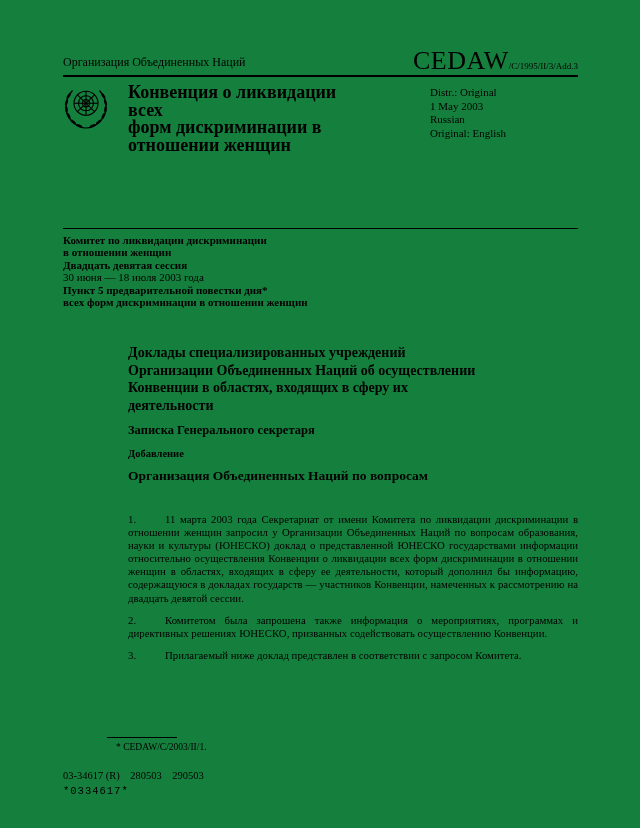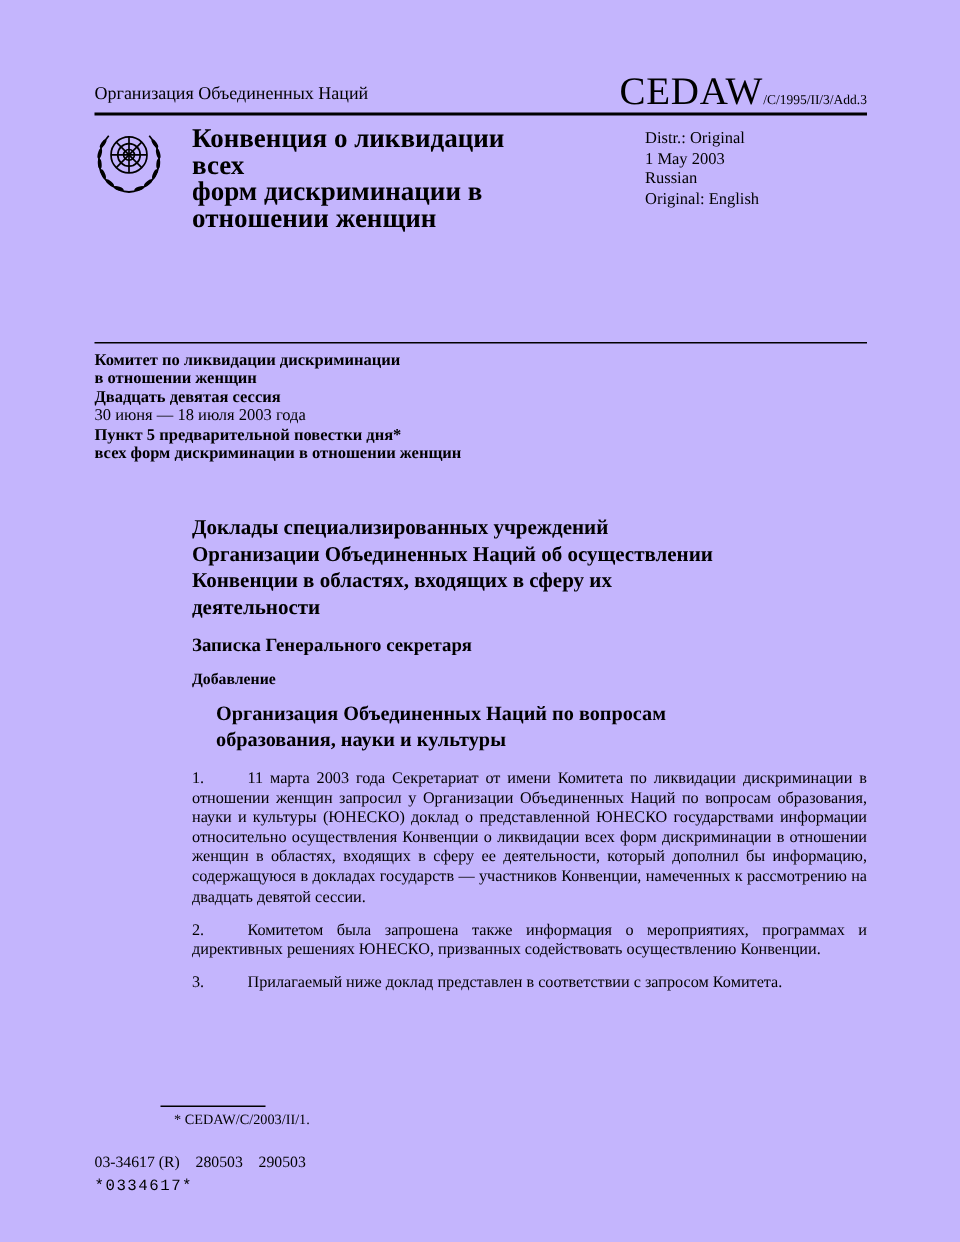--- a/index.html
+++ b/index.html
@@ -1,20 +1,20 @@
 <!DOCTYPE html>
 <html><head>
 <meta charset="utf-8">
 <style>
   * { margin:0; padding:0; box-sizing:border-box; }
   html, body { background:#ffffff; }
   .page {
     position:relative;
     width:640px; height:828px;
-    background:#c4b5fd;
+    background:#15803d;
     font-family:"Liberation Serif", serif;
     color:#000;
     overflow:hidden;
   }
   .abs { position:absolute; }
 
   
   .org-name { left:63px; top:55px; font-size:12px; }
   .doc-symbol { top:46px; right:62px; display:flex; align-items:baseline; }
   .doc-symbol .cedaw { font-size:26px; letter-spacing:0.5px; }
@@ -28,21 +28,21 @@
   .rule-mid { left:63px; top:228px; width:515px; height:1px; background:#000; }
 
   
   .committee { left:63px; top:234px; width:300px; font-size:11px; line-height:12.4px; }
   .committee .b { font-weight:bold; }
 
   
   .main-title { left:128px; top:344px; width:420px; font-size:14px; font-weight:bold; line-height:17.5px; }
   .subtitle { left:128px; top:423px; font-size:12.5px; font-weight:bold; }
   .addendum { left:128px; top:448px; font-size:10.5px; font-weight:bold; }
-  .section-title { left:128px; top:467px; width:400px; font-size:13.5px; font-weight:bold; line-height:17px;margin-left:16px; }
+  .section-title { left:128px; top:467px; width:400px; font-size:13.5px; font-weight:bold; line-height:17px; }
 
   .paragraphs { left:128px; top:513px; width:450px; font-size:10.8px; line-height:13.1px; text-align:justify; }
   .paragraphs p + p { margin-top:9px; }
   .pnum { display:inline-block; width:37px; }
 
   
   .footnote-rule { left:107px; top:737px; width:70px; height:1px; background:#000; }
   .footnote { left:116px; top:742px; font-size:9.5px; }
 
   
@@ -122,21 +122,20 @@
     <div>Организации Объединенных Наций об осуществлении</div>
     <div>Конвенции в областях, входящих в сферу их</div>
     <div>деятельности</div>
   </div>
 
   <div class="abs subtitle">Записка Генерального секретаря</div>
   <div class="abs addendum">Добавление</div>
 
   <div class="abs section-title">
     <div>Организация Объединенных Наций по вопросам</div>
-    <div>образования, науки и культуры</div>
   </div>
 
   <div class="abs paragraphs">
     <p><span class="pnum">1.</span><span>11 марта 2003 года Секретариат от имени Комитета по ликвидации дискриминации в отношении женщин запросил у Организации Объединенных Наций по вопросам образования, науки и культуры (ЮНЕСКО) доклад о представленной ЮНЕСКО государствами информации относительно осуществления Конвенции о ликвидации всех форм дискриминации в отношении женщин в областях, входящих в сферу ее деятельности, который дополнил бы информацию, содержащуюся в докладах государств — участников Конвенции, намеченных к рассмотрению на двадцать девятой сессии.</span></p>
     <p><span class="pnum">2.</span><span>Комитетом была запрошена также информация о мероприятиях, программах и директивных решениях ЮНЕСКО, призванных содействовать осуществлению Конвенции.</span></p>
     <p><span class="pnum">3.</span><span>Прилагаемый ниже доклад представлен в соответствии с запросом Комитета.</span></p>
   </div>
 
   <div class="abs footnote-rule"></div>
   <div class="abs footnote">* CEDAW/C/2003/II/1.</div>

